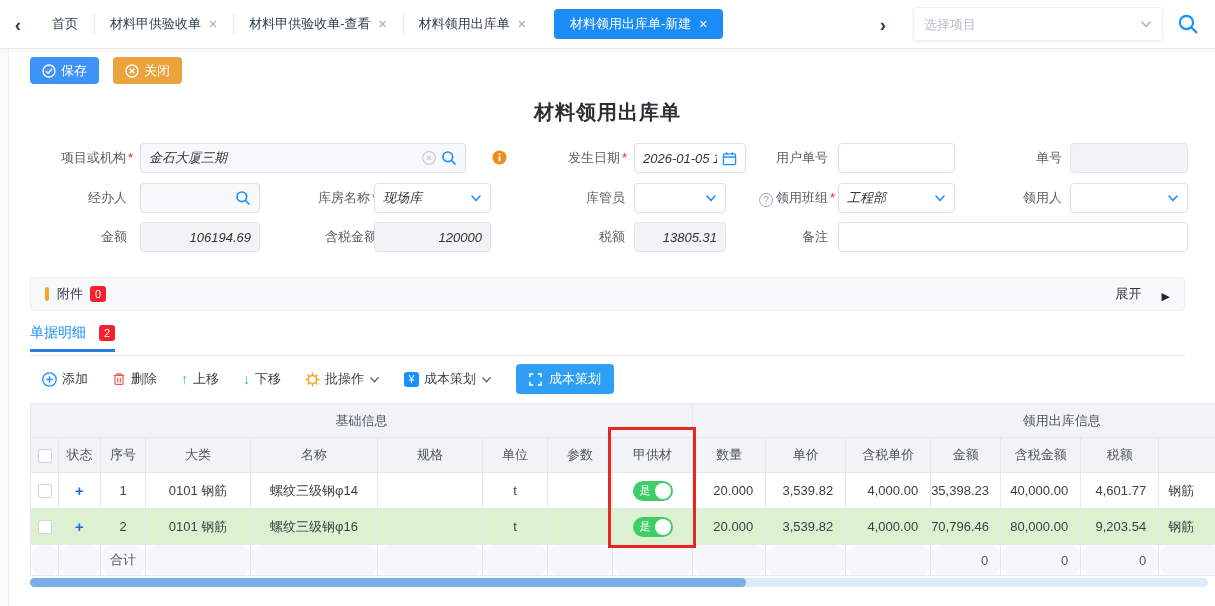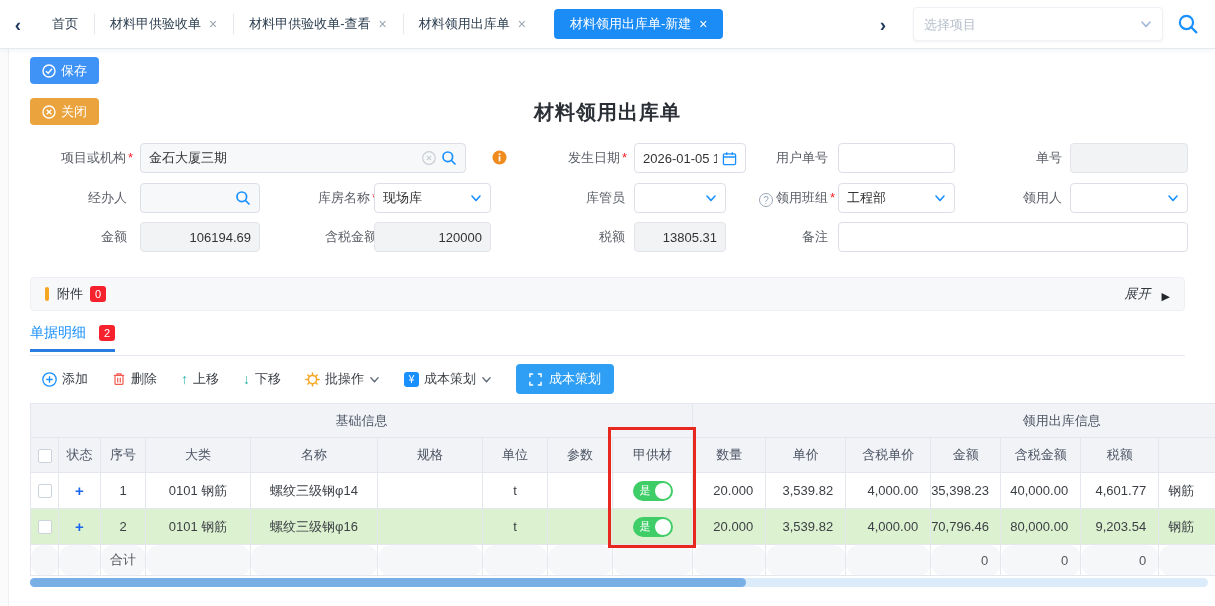--- a/index.html
+++ b/index.html
@@ -22,50 +22,50 @@
   .spacer { flex:1; }
   .proj-select { width:250px; height:34px; background:#fff; border:1px solid #eef1f5; border-radius:4px;
                  display:flex; align-items:center; padding:0 10px; margin:0 14px 0 12px; box-shadow:0 1px 3px rgba(0,0,0,.05); }
   .proj-select input { border:none; outline:none; flex:1; font-size:13px; color:#333; background:transparent; }
   .proj-select input::placeholder { color:#b6bfca; }
   .top-search { margin-right:16px; cursor:pointer; display:flex; align-items:center; }
 
   .gutter { position:absolute; top:49px; left:0; width:9px; height:557px; background:#fbfbfc; border-right:1px solid #eef0f3; }
 
   
-  .btn-row { position:absolute; top:57px; left:30px; display:flex; gap:14px;flex-direction:column; }
+  .btn-row { position:absolute; top:57px; left:30px; display:flex; gap:14px; }
   .btn { height:27px; border-radius:4px; color:#fff; display:flex; align-items:center; gap:5px; padding:0 12px; font-size:13px; border:none; cursor:pointer; }
   .btn-save { background:#4093f6; }
   .btn-close { background:#eba33d; }
 
   .page-title { position:absolute; top:99px; left:0; right:0; text-align:center; font-size:20px; font-weight:bold; color:#2b2f36; letter-spacing:1px; }
 
   
   .form { position:absolute; top:0; left:0; width:1215px; height:270px; }
   .fl { position:absolute; height:30px; line-height:30px; text-align:right; color:#5a5e66; font-size:13px; white-space:nowrap; }
   .star { color:#f5222d; margin-left:2px; }
   .fld { position:absolute; height:30px; border:1px solid #dcdfe6; border-radius:4px; background:#fff;
-         display:flex; align-items:center; padding:0 8px; font-size:13px; color:#333; overflow:hidden; }
+         display:flex; align-items:center; padding:0 8px; font-size:13px; color:#333; overflow:hidden;font-style:italic; }
   .fld .val { flex:1; white-space:nowrap; overflow:hidden; }
   .fld .val.num { text-align:right; }
   .fld.lookup { background:#f7f8fa; }
   .fld.disabled { background:#f2f3f5; border-color:#e2e4e9;justify-content:center; }
   .fld .icn { display:flex; align-items:center; margin-left:5px; cursor:pointer; }
   .help-circ { display:inline-block; width:14px; height:14px; line-height:13px; border:1px solid #9aa7b8; border-radius:50%;
                color:#9aa7b8; font-size:10px; text-align:center; margin-right:3px; vertical-align:-2px; }
   .info-dot { position:absolute; cursor:default; }
 
   
   .attach { position:absolute; top:277px; left:30px; width:1155px; height:34px; background:#f7f8fa; border:1px solid #edeff3;
             border-radius:4px; display:flex; align-items:center; padding:8px 14px; }
   .attach-mark { width:4px; height:14px; background:#f5a623; border-radius:2px; margin-right:8px; }
   .attach-label { font-size:13px; color:#33373d; }
   .badge { background:#f5222d; color:#fff; border-radius:3px; min-width:16px; height:16px; line-height:16px; text-align:center;
            font-size:11px; padding:0 4px; margin-left:7px; display:inline-block; }
-  .attach-expand { margin-left:auto; display:flex; align-items:flex-end; gap:11px; color:#33373d; cursor:pointer; font-size:13px;font-style:italic; }
+  .attach-expand { margin-left:auto; display:flex; align-items:flex-end; gap:20px; color:#33373d; cursor:pointer; font-size:13px; }
   .expand-tri { font-size:11px; color:#23272d; }
 
   
   .detail-tab { position:absolute; top:324px; left:30px; display:flex; align-items:center; gap:6px; color:#1890ff; font-size:14px;
                 padding-bottom:7px; border-bottom:3px solid #2a7de0; cursor:pointer; }
   .tab-line { position:absolute; top:355px; left:30px; width:1155px; height:1px; background:#e4e7ed; }
 
   
   .toolbar { position:absolute; top:364px; left:42px; display:flex; align-items:center; gap:24px; }
   .tb-item { display:flex; align-items:center; gap:5px; color:#3a3f45; cursor:pointer; font-size:13px; white-space:nowrap; }

